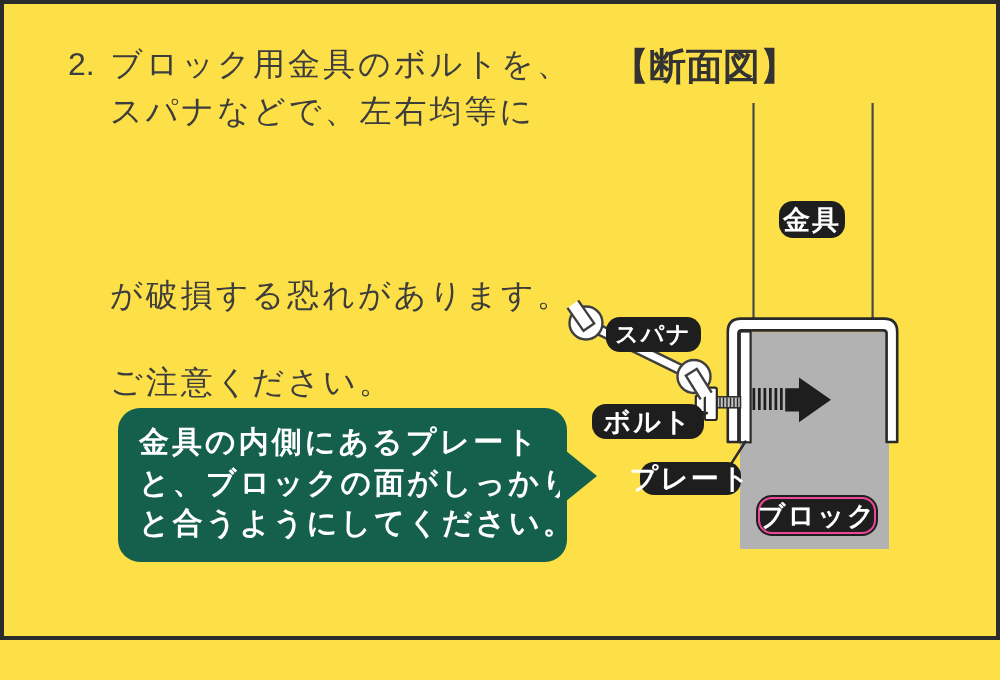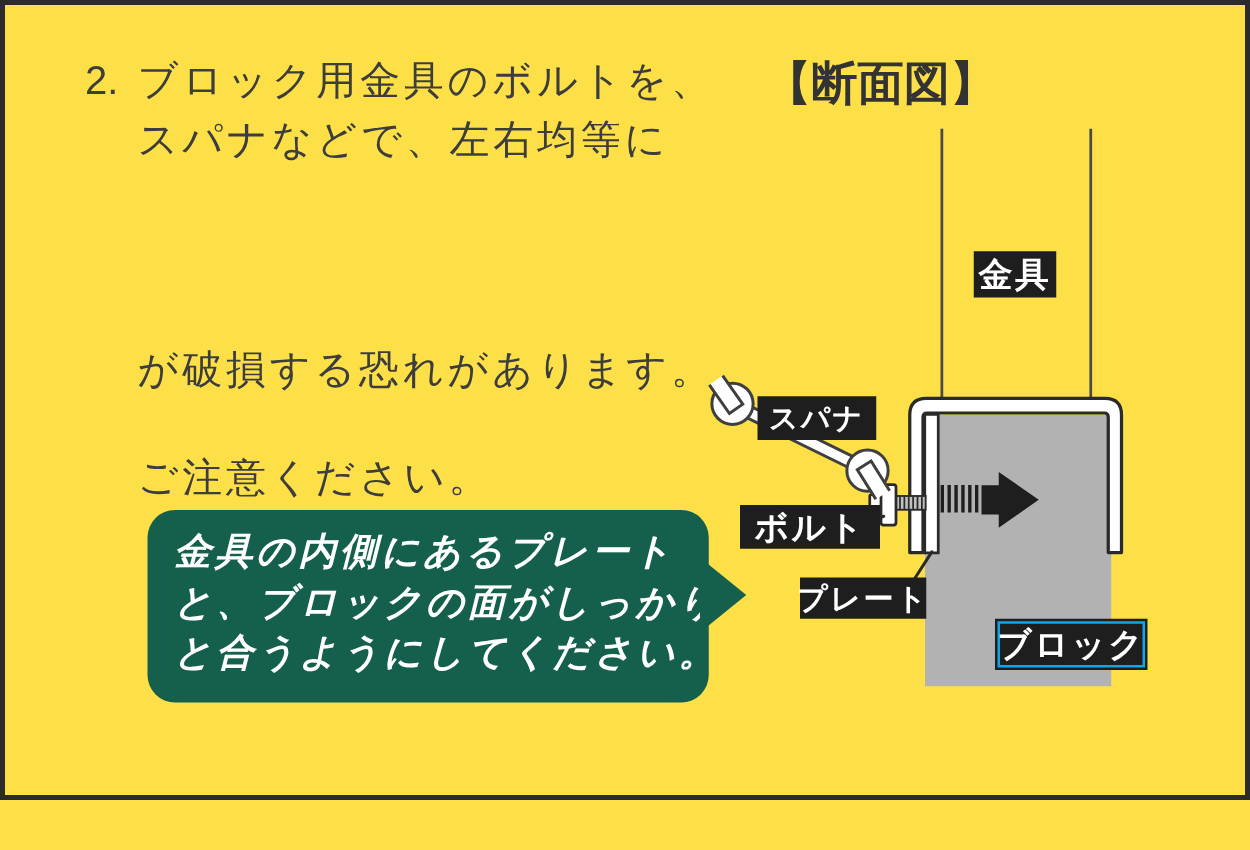--- a/index.html
+++ b/index.html
@@ -3,32 +3,32 @@
 <meta charset="utf-8">
 <style>
   html,body{margin:0;padding:0;background:#fff;}
   body{font-family:"Liberation Sans","DejaVu Sans",sans-serif;}
   #canvas{position:relative;width:1000px;height:680px;background:#fde047;overflow:hidden;}
   #frame{position:absolute;left:0;top:0;width:1000px;height:640px;border:4px solid #2b2b2b;box-sizing:border-box;}
   .txtline{position:absolute;font-size:32px;line-height:47px;letter-spacing:3px;color:#3d3d3d;white-space:nowrap;}
   .num{display:inline-block;width:42px;letter-spacing:0;}
   .marker{display:inline-block;width:33px;letter-spacing:0;}
   
-  #callout{position:absolute;left:118px;top:408px;width:449px;height:154px;background:#15604C;border-radius:22px;font-style:italic;}
+  #callout{position:absolute;left:118px;top:408px;width:449px;height:154px;background:#15604C;border-radius:22px;}
   .callout-line{position:absolute;left:21px;font-size:30px;font-weight:bold;line-height:40px;letter-spacing:3px;color:#fff;white-space:nowrap;}
   #callout-pointer{position:absolute;left:560px;top:446px;width:0;height:0;
     border-top:30px solid transparent;border-bottom:30px solid transparent;border-left:37px solid #15604C;}
   
   #diagram-title{position:absolute;left:612px;top:42px;font-size:37px;font-weight:bold;color:#333;letter-spacing:0;white-space:nowrap;}
-  .dlabel{position:absolute;background:#1e1e1e;color:#fff;font-weight:bold;display:flex;align-items:center;justify-content:center;letter-spacing:2px;box-sizing:border-box;white-space:nowrap;}
+  .dlabel{position:absolute;background:#1e1e1e;color:#fff;font-weight:bold;display:flex;align-items:center;justify-content:center;letter-spacing:2px;box-sizing:border-box;white-space:nowrap;border-radius:14px;}
   #label-bracket{left:779px;top:201px;width:66px;height:37px;font-size:27px;}
   #label-spanner{left:606px;top:317px;width:95px;height:35px;font-size:23px;}
   #label-bolt{left:592px;top:404px;width:112px;height:35px;font-size:27px;}
-  #label-plate{left:640px;top:462px;width:101px;height:33px;font-size:24px;}
-  #label-block{left:758px;top:497px;width:118px;height:37px;font-size:27px;border:2px solid #0ea5e9;box-shadow:0 0 0 2px #1e1e1e;margin-left:40px;}
+  #label-plate{left:640px;top:462px;width:101px;height:33px;font-size:28px;}
+  #label-block{left:758px;top:497px;width:118px;height:37px;font-size:27px;border:2px solid #ec4899;box-shadow:0 0 0 2px #1e1e1e;}
   #diagram-svg{position:absolute;left:545px;top:90px;}
 </style>
 </head>
 <body>
 
 <div id="canvas">
   <div id="frame"></div>
 
   <div class="txtline" style="left:68px;top:41px;"><span class="num">2.</span><span>ブロック用金具のボルトを、</span></div>
   <div class="txtline" style="left:110px;top:88px;">スパナなどで、左右均等に</div>

